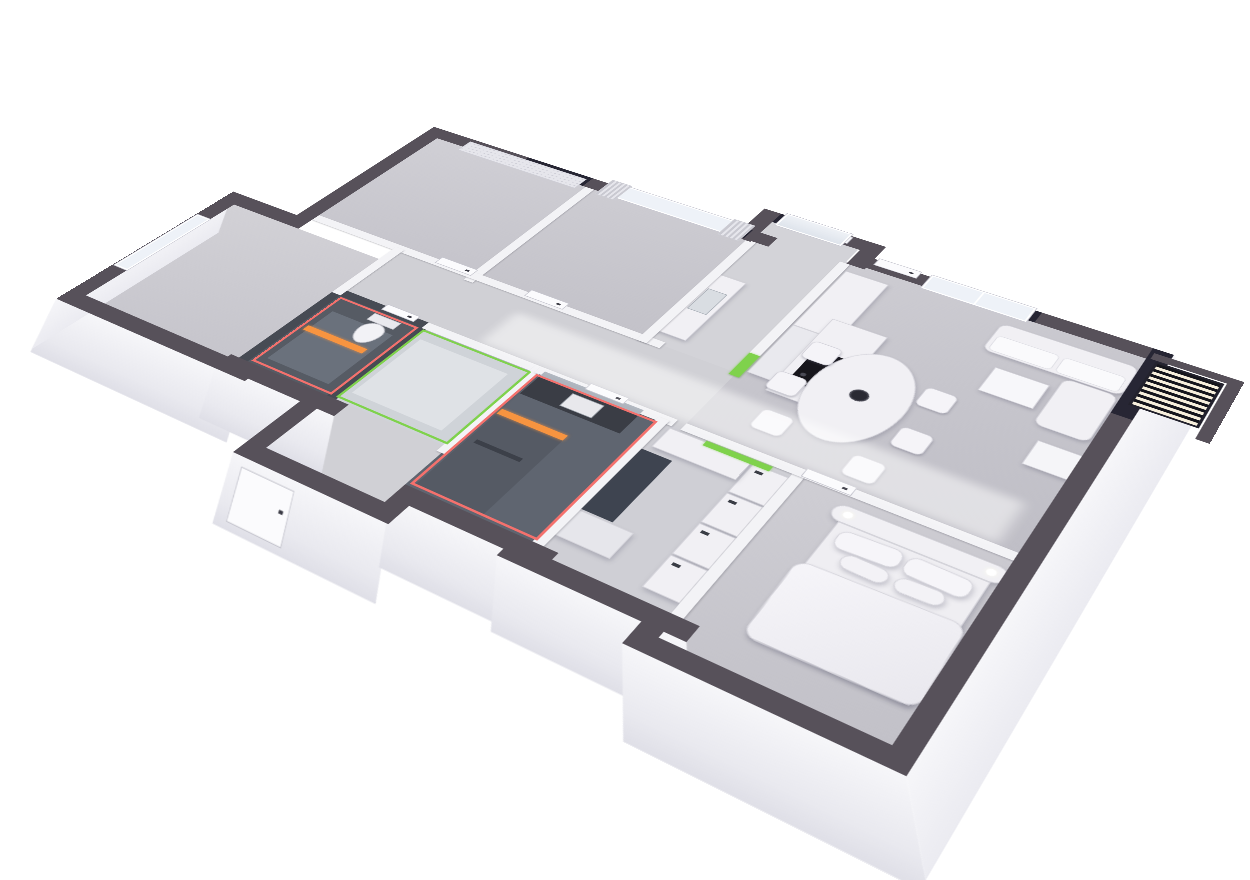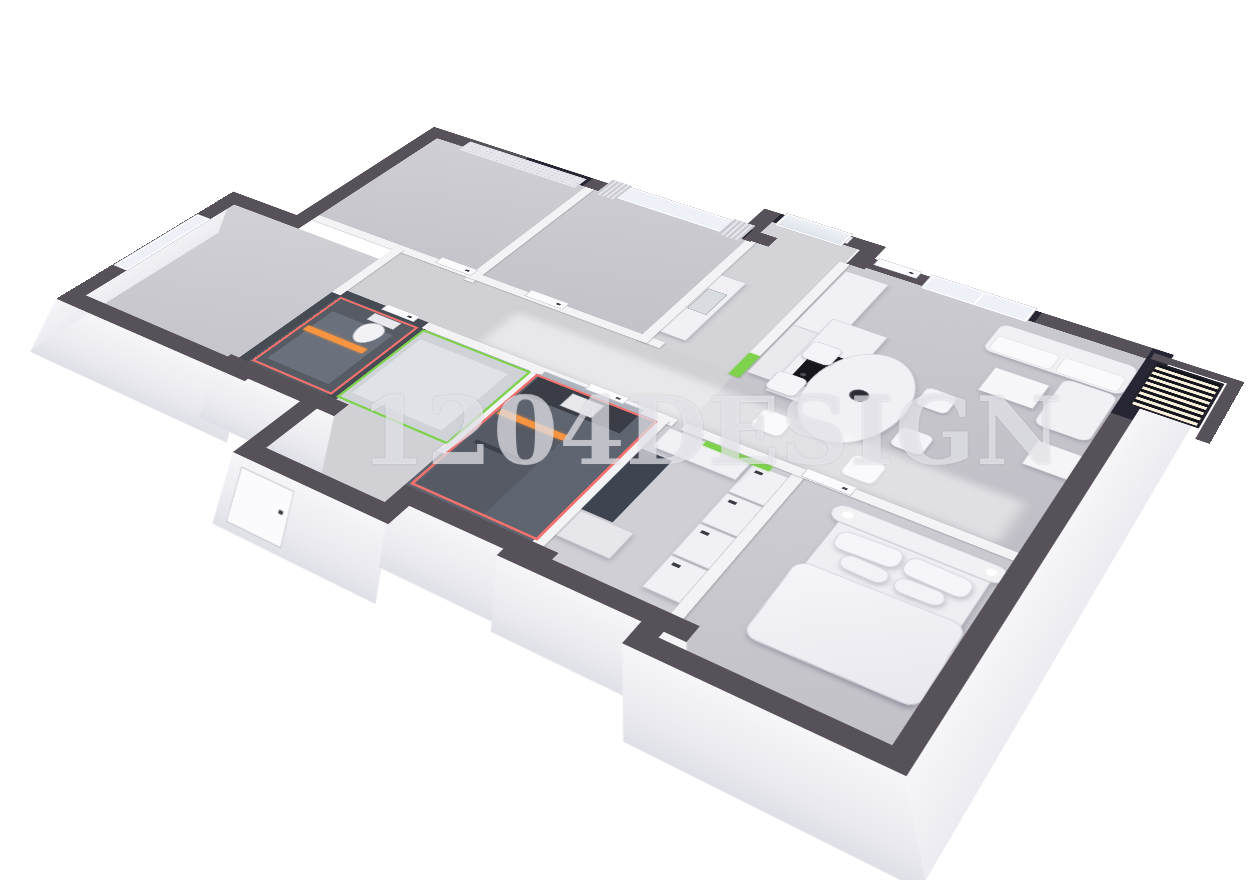--- a/index.html
+++ b/index.html
@@ -220,14 +220,13 @@
     <div class="fur" style="left:858px;top:438px;width:146px;height:168px;background:#efeef2;"></div>
     <div class="fur soft" style="left:866px;top:444px;width:62px;height:26px;transform:rotate(-3deg);background:#f6f5f9;"></div>
     <div class="fur soft" style="left:932px;top:444px;width:62px;height:26px;transform:rotate(2deg);background:#f6f5f9;"></div>
     <div class="fur soft" style="left:882px;top:472px;width:46px;height:20px;transform:rotate(2deg);background:#f3f2f6;"></div>
     <div class="fur soft" style="left:934px;top:472px;width:46px;height:20px;transform:rotate(-2deg);background:#f3f2f6;"></div>
     <div class="fur soft" style="left:852px;top:500px;width:158px;height:108px;transform:rotate(-1.5deg);background:linear-gradient(140deg,#f6f5f9,#e9e8ee);border-radius:14px;"></div>
 
     <div class="lightband" style="left:420px;top:322px;width:570px;height:66px;"></div>
   </div>
 
-  <div id="watermark">1204DESIGN</div>
 </div>
 
 </body></html>

